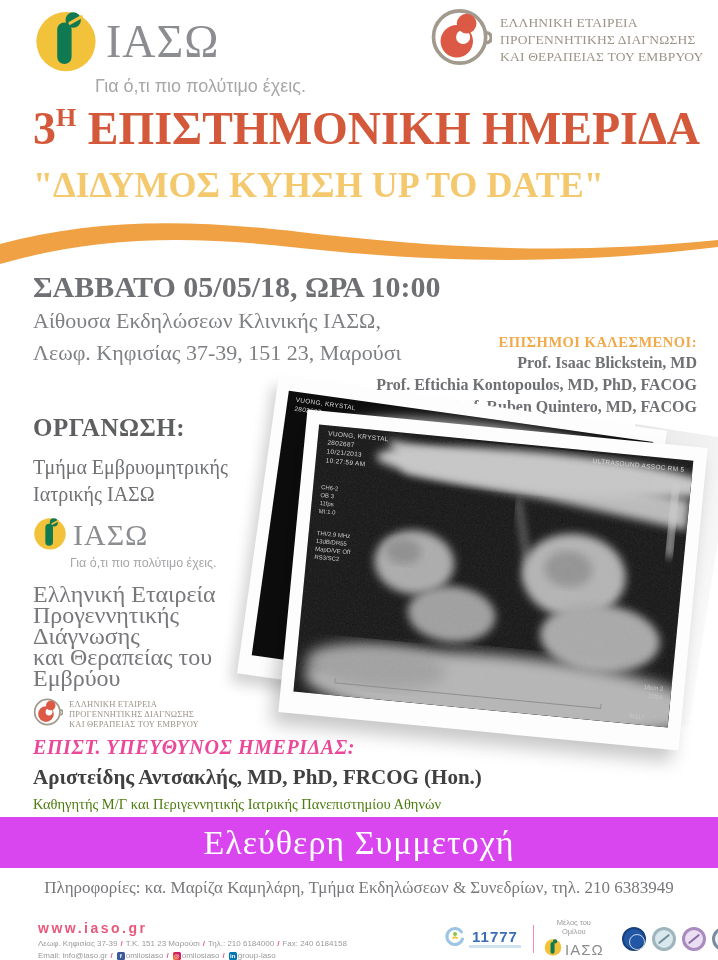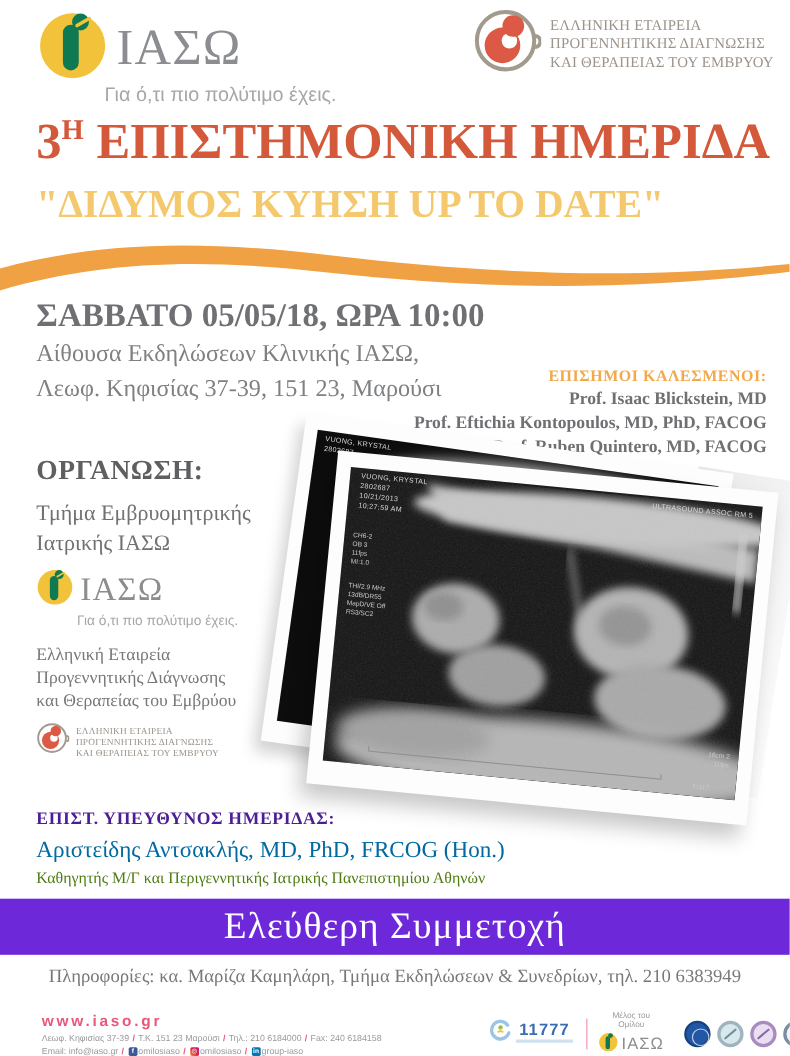--- a/index.html
+++ b/index.html
@@ -33,21 +33,21 @@
   .guest-name{font-size:16px;font-weight:bold;color:#6F7073;line-height:20px;margin-top:2px;}
 
   
   .org{left:33px;top:414px;width:250px;}
   .org-h{font-size:25px;font-weight:bold;color:#5E5F61;letter-spacing:0.5px;}
   .org-dept{font-size:20px;line-height:27px;color:#707174;margin-top:12px;}
   .org-iaso{display:flex;align-items:center;margin-top:8px;}
   .org-iaso .iaso-word{font-size:30px;margin-left:6px;}
   .org-tagline{font-family:"Liberation Sans","DejaVu Sans",sans-serif;font-size:12.5px;color:#A6A7A9;
                margin:2px 0 0 37px;}
-  .org-soc-name{font-size:16px;line-height:21px;color:#77787B;margin-top:14px;}
+  .org-soc-name{font-size:24px;line-height:21px;color:#77787B;margin-top:14px;}
   .org-soc{display:flex;align-items:center;margin-top:8px;}
   .org-soc .soc-text{font-size:8.5px;line-height:10px;margin-left:6px;}
 
   
   .wedge{left:612px;top:430px;width:100px;height:290px;transform:rotate(9deg);
          background:linear-gradient(100deg,#e8e8e8,#fbfbfb);}
   .photo{background:#fdfdfd;box-sizing:border-box;}
   .photo-back{left:256px;top:402px;width:392px;height:300px;transform:rotate(8deg);
               padding:13px 12px 20px 12px;box-shadow:-5px 10px 14px rgba(0,0,0,0.18);}
   .photo-front{left:292px;top:428px;width:402px;height:304px;transform:rotate(5.5deg);
@@ -56,26 +56,26 @@
   .us-txt{position:absolute;font-family:"Liberation Sans","DejaVu Sans",sans-serif;
           font-size:6.5px;line-height:8px;color:#D5D5D5;letter-spacing:0.3px;}
   .us-col{position:absolute;font-family:"Liberation Sans","DejaVu Sans",sans-serif;
           font-size:6px;line-height:8px;color:#C9C9C9;}
   .us-scale{position:absolute;left:40px;bottom:12px;width:268px;border-bottom:1px solid #8f8f8f;}
   .us-scale:before,.us-scale:after{content:"";position:absolute;bottom:0;width:1px;height:4px;background:#8f8f8f;}
   .us-scale:before{left:0;} .us-scale:after{right:0;}
 
   
   .resp{left:33px;top:736px;}
-  .resp-h{font-size:16px;font-weight:bold;color:#4c1d95;letter-spacing:0.6px;}
-  .resp-name{font-size:21px;font-weight:normal;color:#0369a1;margin-top:6px;}
+  .resp-h{font-size:20px;font-weight:bold;color:#ec4899;letter-spacing:0.6px;font-style:italic;}
+  .resp-name{font-size:21px;font-weight:bold;color:#404040;margin-top:6px;}
   .resp-title{font-size:14.5px;color:#4d7c0f;margin-top:6px;}
 
   
-  .banner{left:0;top:817px;width:718px;height:51px;background:#6d28d9;text-align:center;}
+  .banner{left:0;top:817px;width:718px;height:51px;background:#d946ef;text-align:center;}
   .banner span{font-size:34px;color:#fff;line-height:51px;letter-spacing:1px;}
   .infoline{left:0;top:878px;width:718px;text-align:center;font-size:17px;color:#77787B;}
 
   
   .f-left{left:38px;top:920px;font-family:"Liberation Sans","DejaVu Sans",sans-serif;}
   .f-web{font-size:14px;font-weight:bold;color:#E8587B;letter-spacing:2.5px;}
   .f-row{font-size:8px;color:#9A9A9A;margin-top:3px;display:flex;align-items:center;}
   .f-sep{color:#E8587B;margin:0 3px;font-weight:bold;}
   .s-icon{display:inline-block;width:8px;height:8px;border-radius:1.5px;margin:0 1px;
           color:#fff;font-size:6px;line-height:8px;text-align:center;font-weight:bold;}

